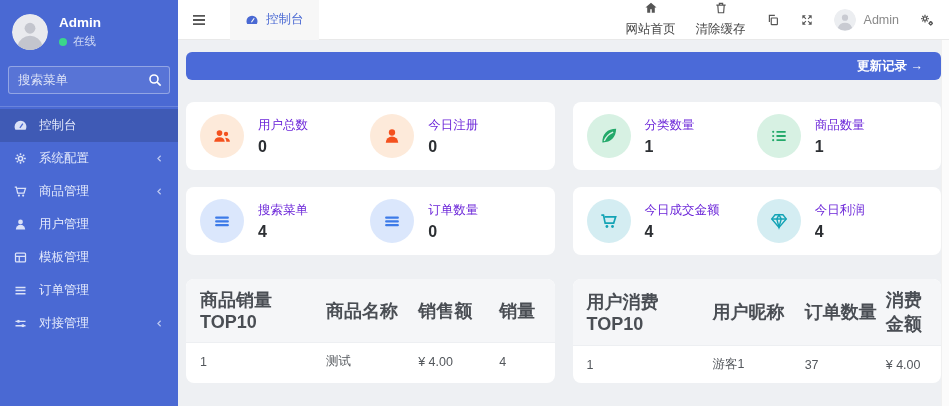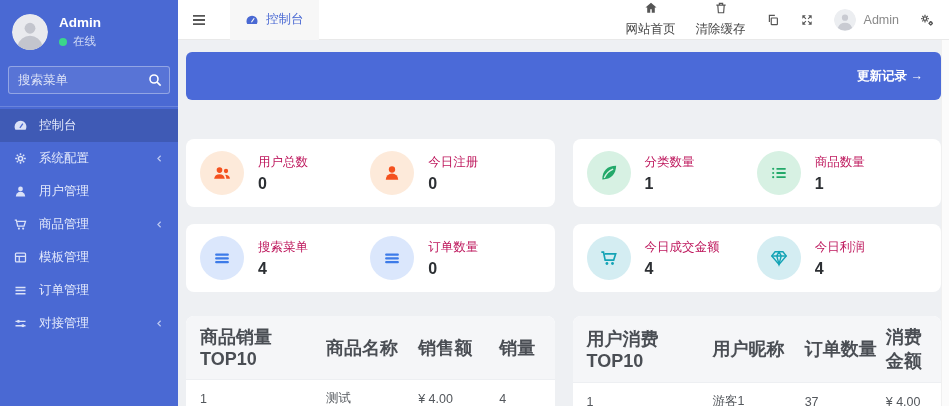--- a/index.html
+++ b/index.html
@@ -48,39 +48,39 @@
   .nav-tab .nt-icon { width:14px; height:14px; }
   .nav-right { margin-left:auto; display:flex; align-items:center; gap:20px; }
   .nav-link { display:flex; align-items:center; gap:6px; color:#474747; cursor:pointer; font-size:12.5px;flex-direction:column; }
   .nav-link .nl-icon, .nav-iconbtn { width:14px; height:14px; color:#555; cursor:pointer; }
   .nav-user { display:flex; align-items:center; gap:8px; cursor:pointer; color:#8a8a8a; font-size:12.5px; }
   .nav-user .nav-avatar { width:22px; height:22px; border-radius:50%; overflow:hidden; }
   .nav-cogs { width:16px; height:16px; color:#555; cursor:pointer; }
 
   .content { padding:12px 8px 0 8px; height:366px; }
   .banner {
-    height:48px; background:#4b6ad8; border-radius:6px;
+    height:28px; background:#4b6ad8; border-radius:6px;
     display:flex; align-items:center; justify-content:flex-end;
-    padding-right:18px; margin-bottom:39px;
+    padding-right:18px; margin-bottom:22px;
   }
   .banner-link { color:#fff; font-weight:bold; font-size:12.5px; cursor:pointer; }
 
   .cards-row { display:flex; gap:18px; }
   .row1 { margin-bottom:17px; }
   .row2 { margin-bottom:24px; }
   .card { flex:1; background:#fff; border-radius:8px; height:68px; display:flex; align-items:center; padding:0 14px; }
   .stat { width:50%; display:flex; align-items:center; }
   .stat-circle { width:44px; height:44px; border-radius:50%; display:flex; align-items:center; justify-content:center; flex:0 0 44px; }
   .stat-circle svg { width:20px; height:20px; }
   .t-orange { background:#fdeada; color:#f4511e; }
   .t-green  { background:#d7f1e3; color:#23a96a; }
   .t-blue   { background:#dbe7fc; color:#3d7be8; }
   .t-teal   { background:#d4edf2; color:#13a3b5; }
   .stat-text { margin-left:14px; }
-  .stat-label { font-size:12.5px; color:#be185d; }
+  .stat-label { font-size:12.5px; color:#6d28d9; }
   .stat-value { margin-top:4px; font-size:16px; font-weight:bold; color:#2c2f33; }
 
   .tables-row { display:flex; gap:18px; }
   .table-card { flex:1; background:#fff; border-radius:8px; overflow:hidden; }
   table { width:100%; border-collapse:collapse; table-layout:fixed; }
   col.c1 { width:38%; } col.c2 { width:25%; } col.c3 { width:22%; } col.c4 { width:15%; }
   th { background:#f5f6f8; font-size:18px; font-weight:bold; color:#4a4e54; text-align:left; padding:9px 4px 9px 0; }
   td { font-size:12.5px; color:#53575c; padding:10px 4px 10px 0; border-top:1px solid #edeff2; }
   th:first-child, td:first-child { padding-left:14px; }
 
@@ -140,41 +140,41 @@
         </span>
         <span class="mi-label">系统配置</span>
         <span class="mi-caret">
           <svg viewBox="0 0 24 24" fill="none" stroke="currentColor" stroke-width="2.6">
               <path d="m14.5 6-6 6 6 6"></path>
             </svg>
         </span>
       </div>
       <div class="menu-item">
         <span class="mi-icon">
-          <svg viewBox="0 0 24 24" fill="currentColor">
-              <circle cx="12" cy="7.8" r="3.8"></circle>
-              <path d="M4.5 20a7.5 7.5 0 0 1 15 0z"></path>
-            </svg>
-        </span>
-        <span class="mi-label">用户管理</span>
-      </div>
-      <div class="menu-item">
-        <span class="mi-icon">
           <svg viewBox="0 0 24 24" fill="none" stroke="currentColor" stroke-width="2">
               <path d="M2.8 5h2.6l2 9.5h10.2L20 7H7"></path>
               <circle cx="9.5" cy="18.6" r="1.7" fill="currentColor" stroke="none"></circle>
               <circle cx="16.2" cy="18.6" r="1.7" fill="currentColor" stroke="none"></circle>
             </svg>
         </span>
         <span class="mi-label">商品管理</span>
         <span class="mi-caret">
           <svg viewBox="0 0 24 24" fill="none" stroke="currentColor" stroke-width="2.6">
               <path d="m14.5 6-6 6 6 6"></path>
             </svg>
         </span>
+      </div>
+      <div class="menu-item">
+        <span class="mi-icon">
+          <svg viewBox="0 0 24 24" fill="currentColor">
+              <circle cx="12" cy="7.8" r="3.8"></circle>
+              <path d="M4.5 20a7.5 7.5 0 0 1 15 0z"></path>
+            </svg>
+        </span>
+        <span class="mi-label">用户管理</span>
       </div>
       <div class="menu-item">
         <span class="mi-icon">
           <svg viewBox="0 0 24 24" fill="none" stroke="currentColor" stroke-width="2">
               <rect x="4" y="5" width="16" height="14" rx="1.5"></rect>
               <path d="M4 10h16M10 10v9"></path>
             </svg>
         </span>
         <span class="mi-label">模板管理</span>
       </div>

